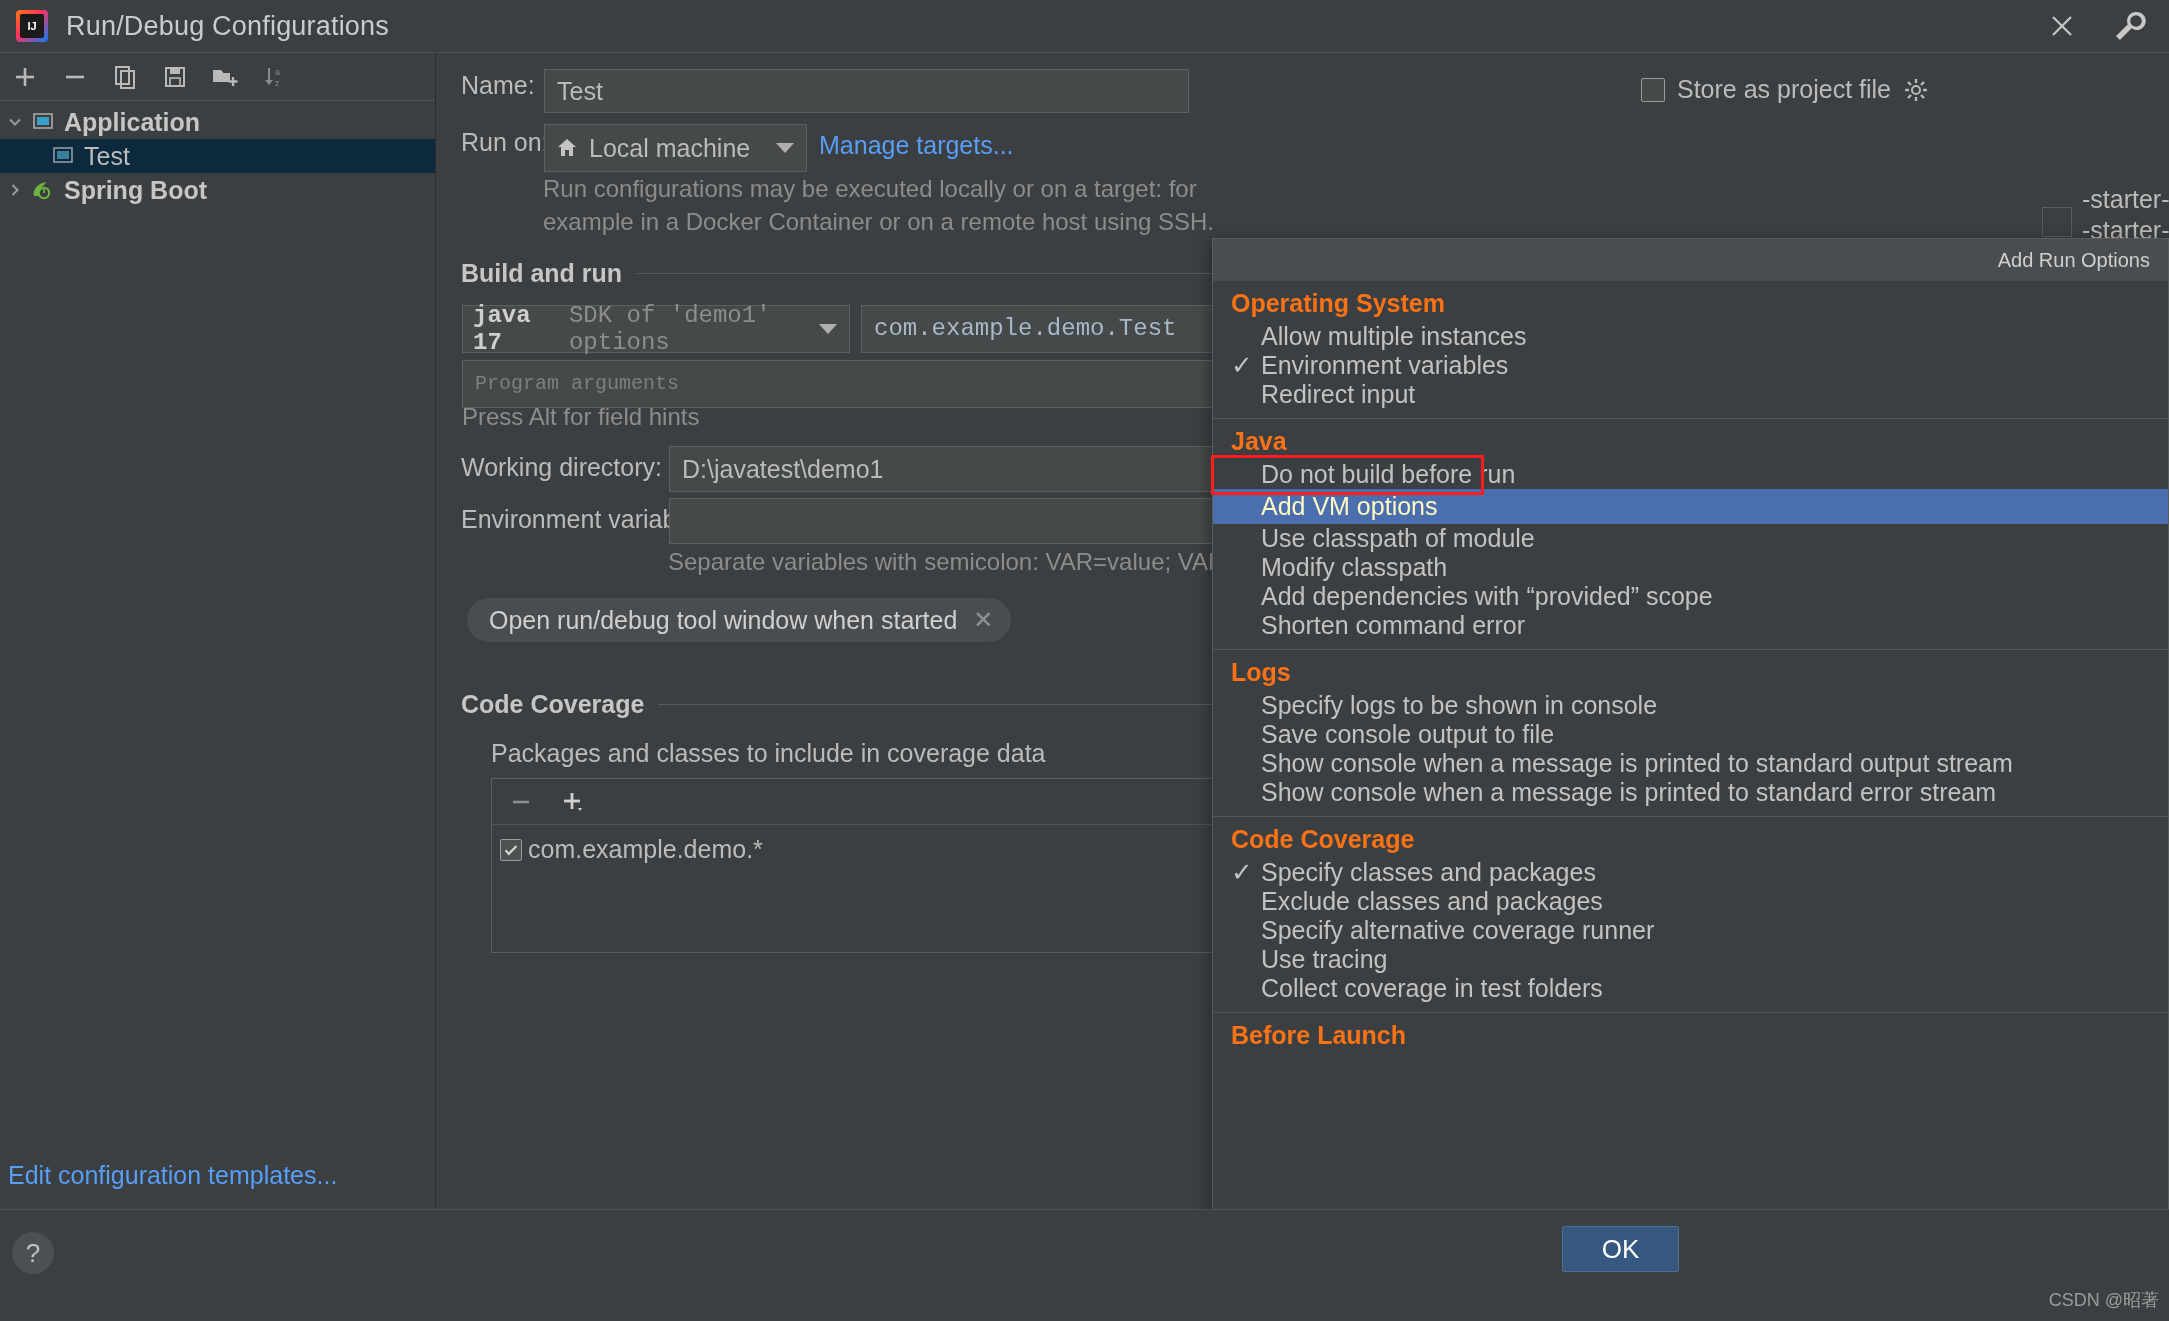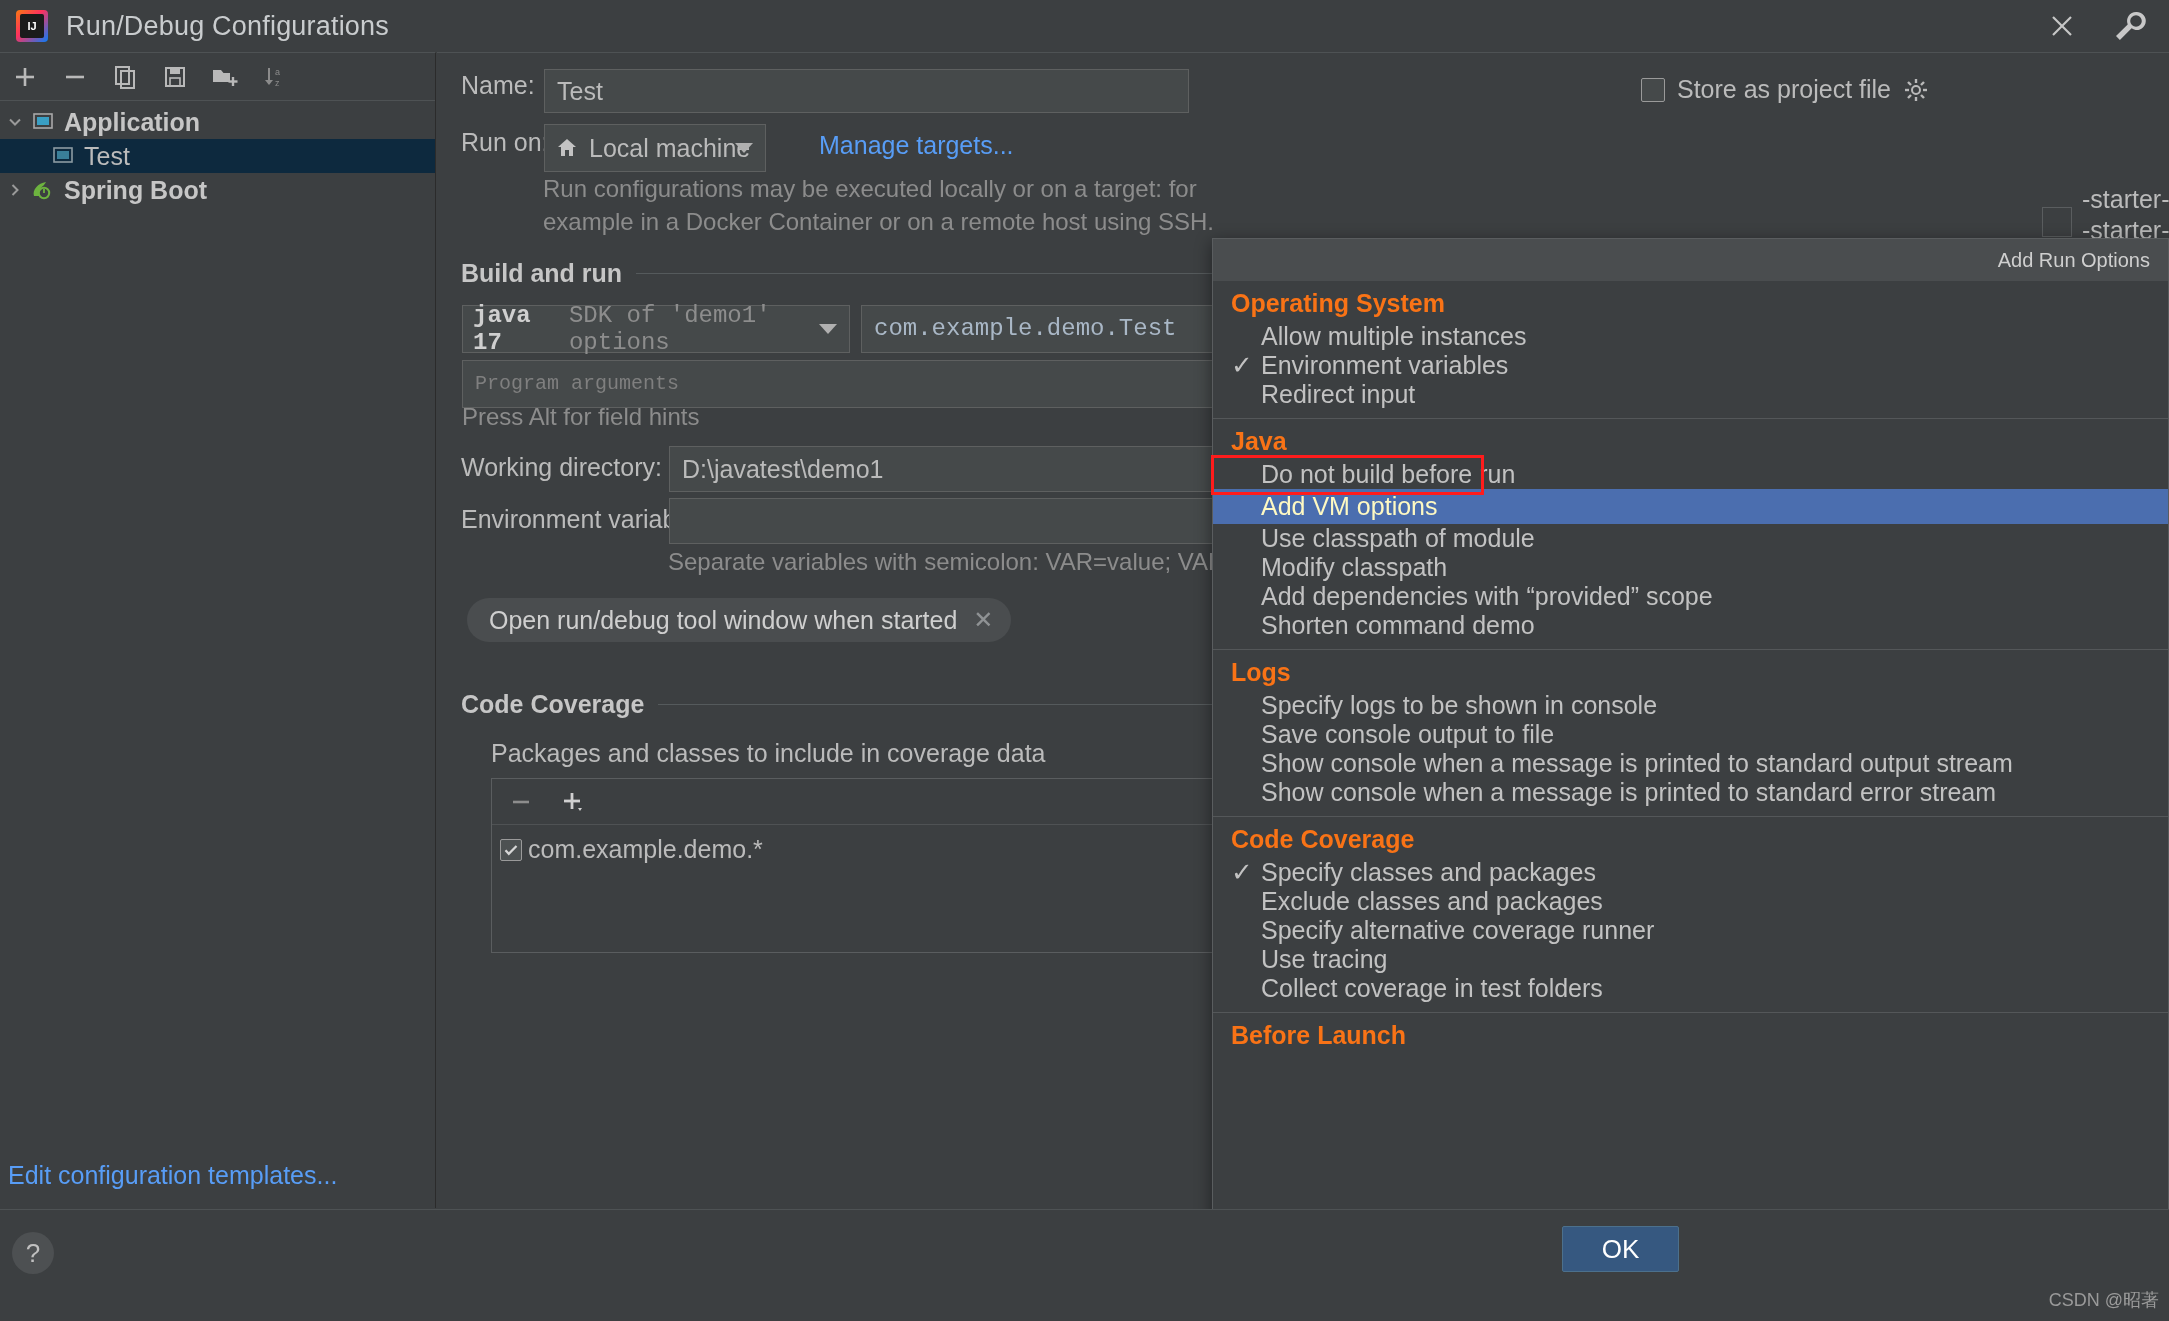--- a/index.html
+++ b/index.html
@@ -343,21 +343,21 @@
             <line x1="21" y1="5" x2="18" y2="8"></line>
               <line x1="8" y1="18" x2="5" y2="21"></line>
           </g>
         </svg>
       </span>
     </div>
 
     <div class="row" style="left:24px; top:75px;">
       <span class="flabel">Run on:</span>
     </div>
-    <div class="combo" style="position:absolute; left:107px; top:71px; width:222px;">
+    <div class="combo" style="position:absolute; left:107px; top:71px; width:263px;">
       <span style="margin-right:10px; display:inline-flex;">
         <svg width="24" height="24" viewBox="0 0 24 24">
           <path d="M12 3l9 8h-3v9h-4v-6h-4v6H6v-9H3z" fill="#c3c3c3"></path>
         </svg>
       </span>
       <span>Local machine</span>
       <span class="caret"></span>
     </div>
     <div class="link" style="position:absolute; left:382px; top:78px;">Manage targets...</div>
 
@@ -468,21 +468,21 @@
     <div class="pop-item">
       <span class="tick"></span>
       <span>Modify classpath</span>
     </div>
     <div class="pop-item">
       <span class="tick"></span>
       <span>Add dependencies with “provided” scope</span>
     </div>
     <div class="pop-item">
       <span class="tick"></span>
-      <span>Shorten command demo</span>
+      <span>Shorten command error</span>
     </div>
 
     <div class="pop-divider"></div>
 
     <div class="pop-group">Logs</div>
     <div class="pop-item">
       <span class="tick"></span>
       <span>Specify logs to be shown in console</span>
     </div>
     <div class="pop-item">

